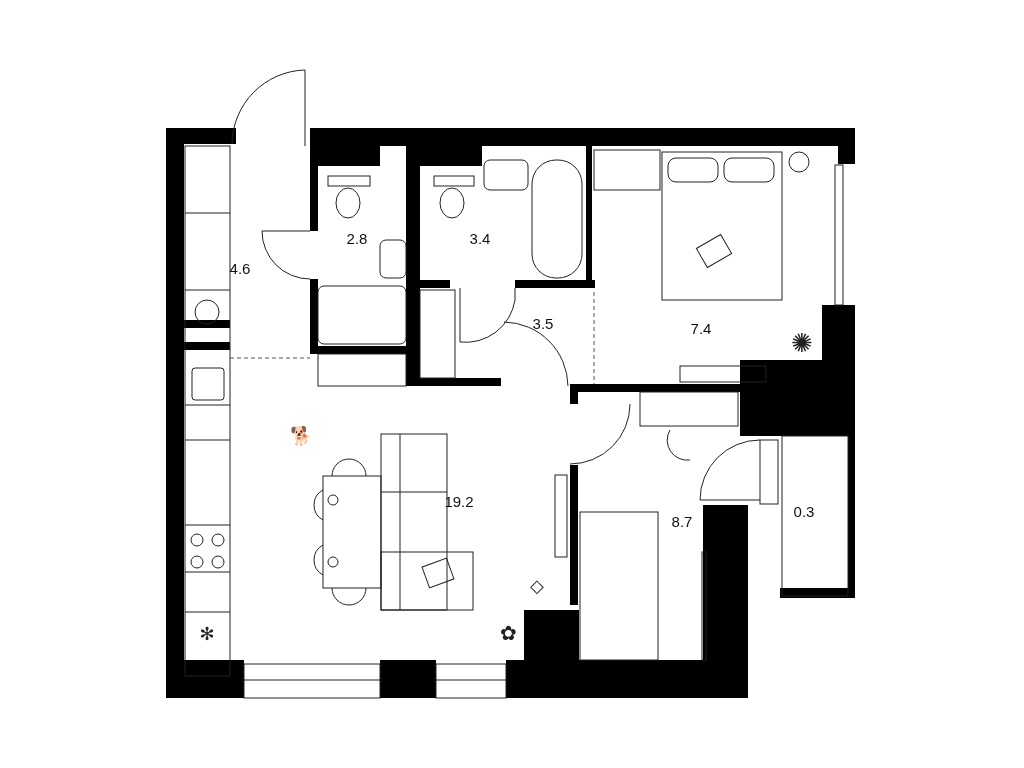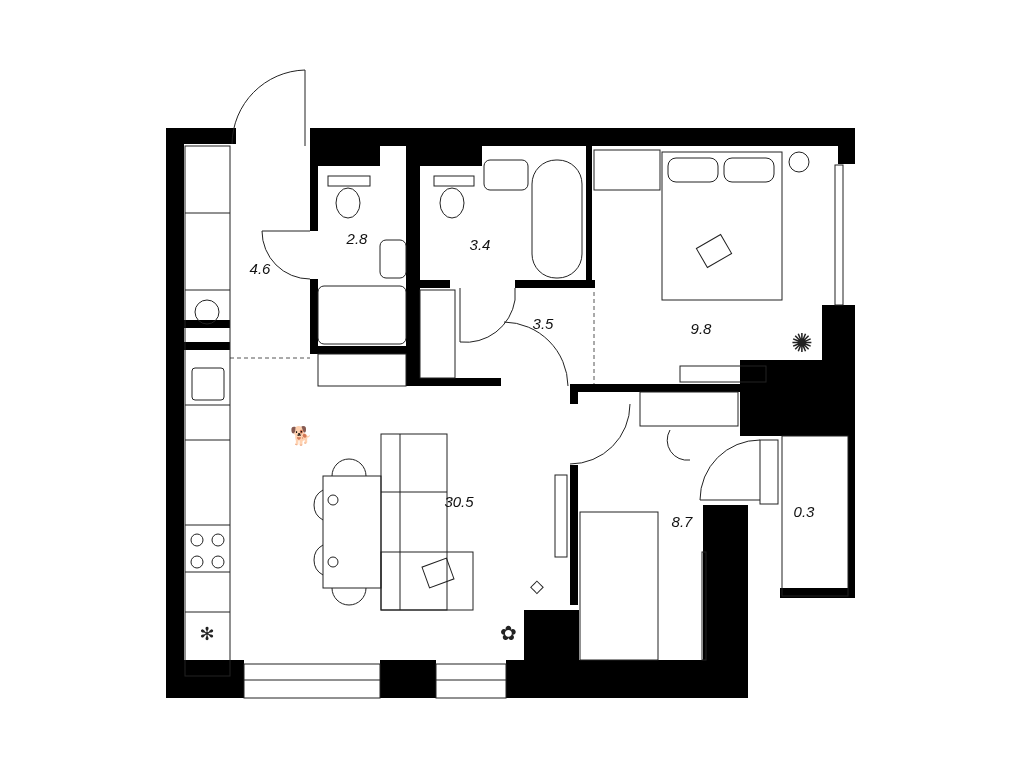--- a/index.html
+++ b/index.html
@@ -1,18 +1,18 @@
 <!DOCTYPE html>
 <html><head>
 <meta charset="utf-8">
 <style>
   html, body { margin:0; padding:0; background:#ffffff; }
   body { width:1024px; height:768px; position:relative; overflow:hidden; font-family:"Liberation Sans", sans-serif; }
   svg { position:absolute; left:0; top:0; }
-  .label { position:absolute; font-size:15px; color:#111; transform:translate(-50%,-50%); white-space:nowrap;font-style:italic; }
+  .label { position:absolute; font-size:15px; color:#111; transform:translate(-50%,-50%); white-space:nowrap; }
   .wall { fill:#000; }
   .thin { fill:none; stroke:#222; stroke-width:1; }
   .dash { fill:none; stroke:#555; stroke-width:1; stroke-dasharray:4 3; }
 </style>
 </head>
 <body>
 
 <svg width="1024" height="768" viewBox="0 0 1024 768">
 
   <g>
@@ -134,20 +134,20 @@
   <text x="290" y="442" font-size="18" fill="#222">🐕</text>
   <text x="530" y="592" font-size="18" fill="#222">◇</text>
   <text x="500" y="640" font-size="20" fill="#222">✿</text>
 
   <rect class="thin" x="244" y="664" width="136" height="34"></rect>
   <line class="thin" x1="244" y1="680" x2="380" y2="680"></line>
   <rect class="thin" x="436" y="664" width="70" height="34"></rect>
   <line class="thin" x1="436" y1="680" x2="506" y2="680"></line>
 </svg>
 
-<div class="label" style="left:260px;top:268px">4.6</div>
+<div class="label" style="left:240px;top:268px">4.6</div>
 <div class="label" style="left:357px;top:238px">2.8</div>
-<div class="label" style="left:480px;top:244px">3.4</div>
+<div class="label" style="left:480px;top:238px">3.4</div>
 <div class="label" style="left:543px;top:323px">3.5</div>
-<div class="label" style="left:701px;top:328px">9.8</div>
-<div class="label" style="left:459px;top:501px">30.5</div>
+<div class="label" style="left:701px;top:328px">7.4</div>
+<div class="label" style="left:459px;top:501px">19.2</div>
 <div class="label" style="left:682px;top:521px">8.7</div>
 <div class="label" style="left:804px;top:511px">0.3</div>
 
 </body></html>

